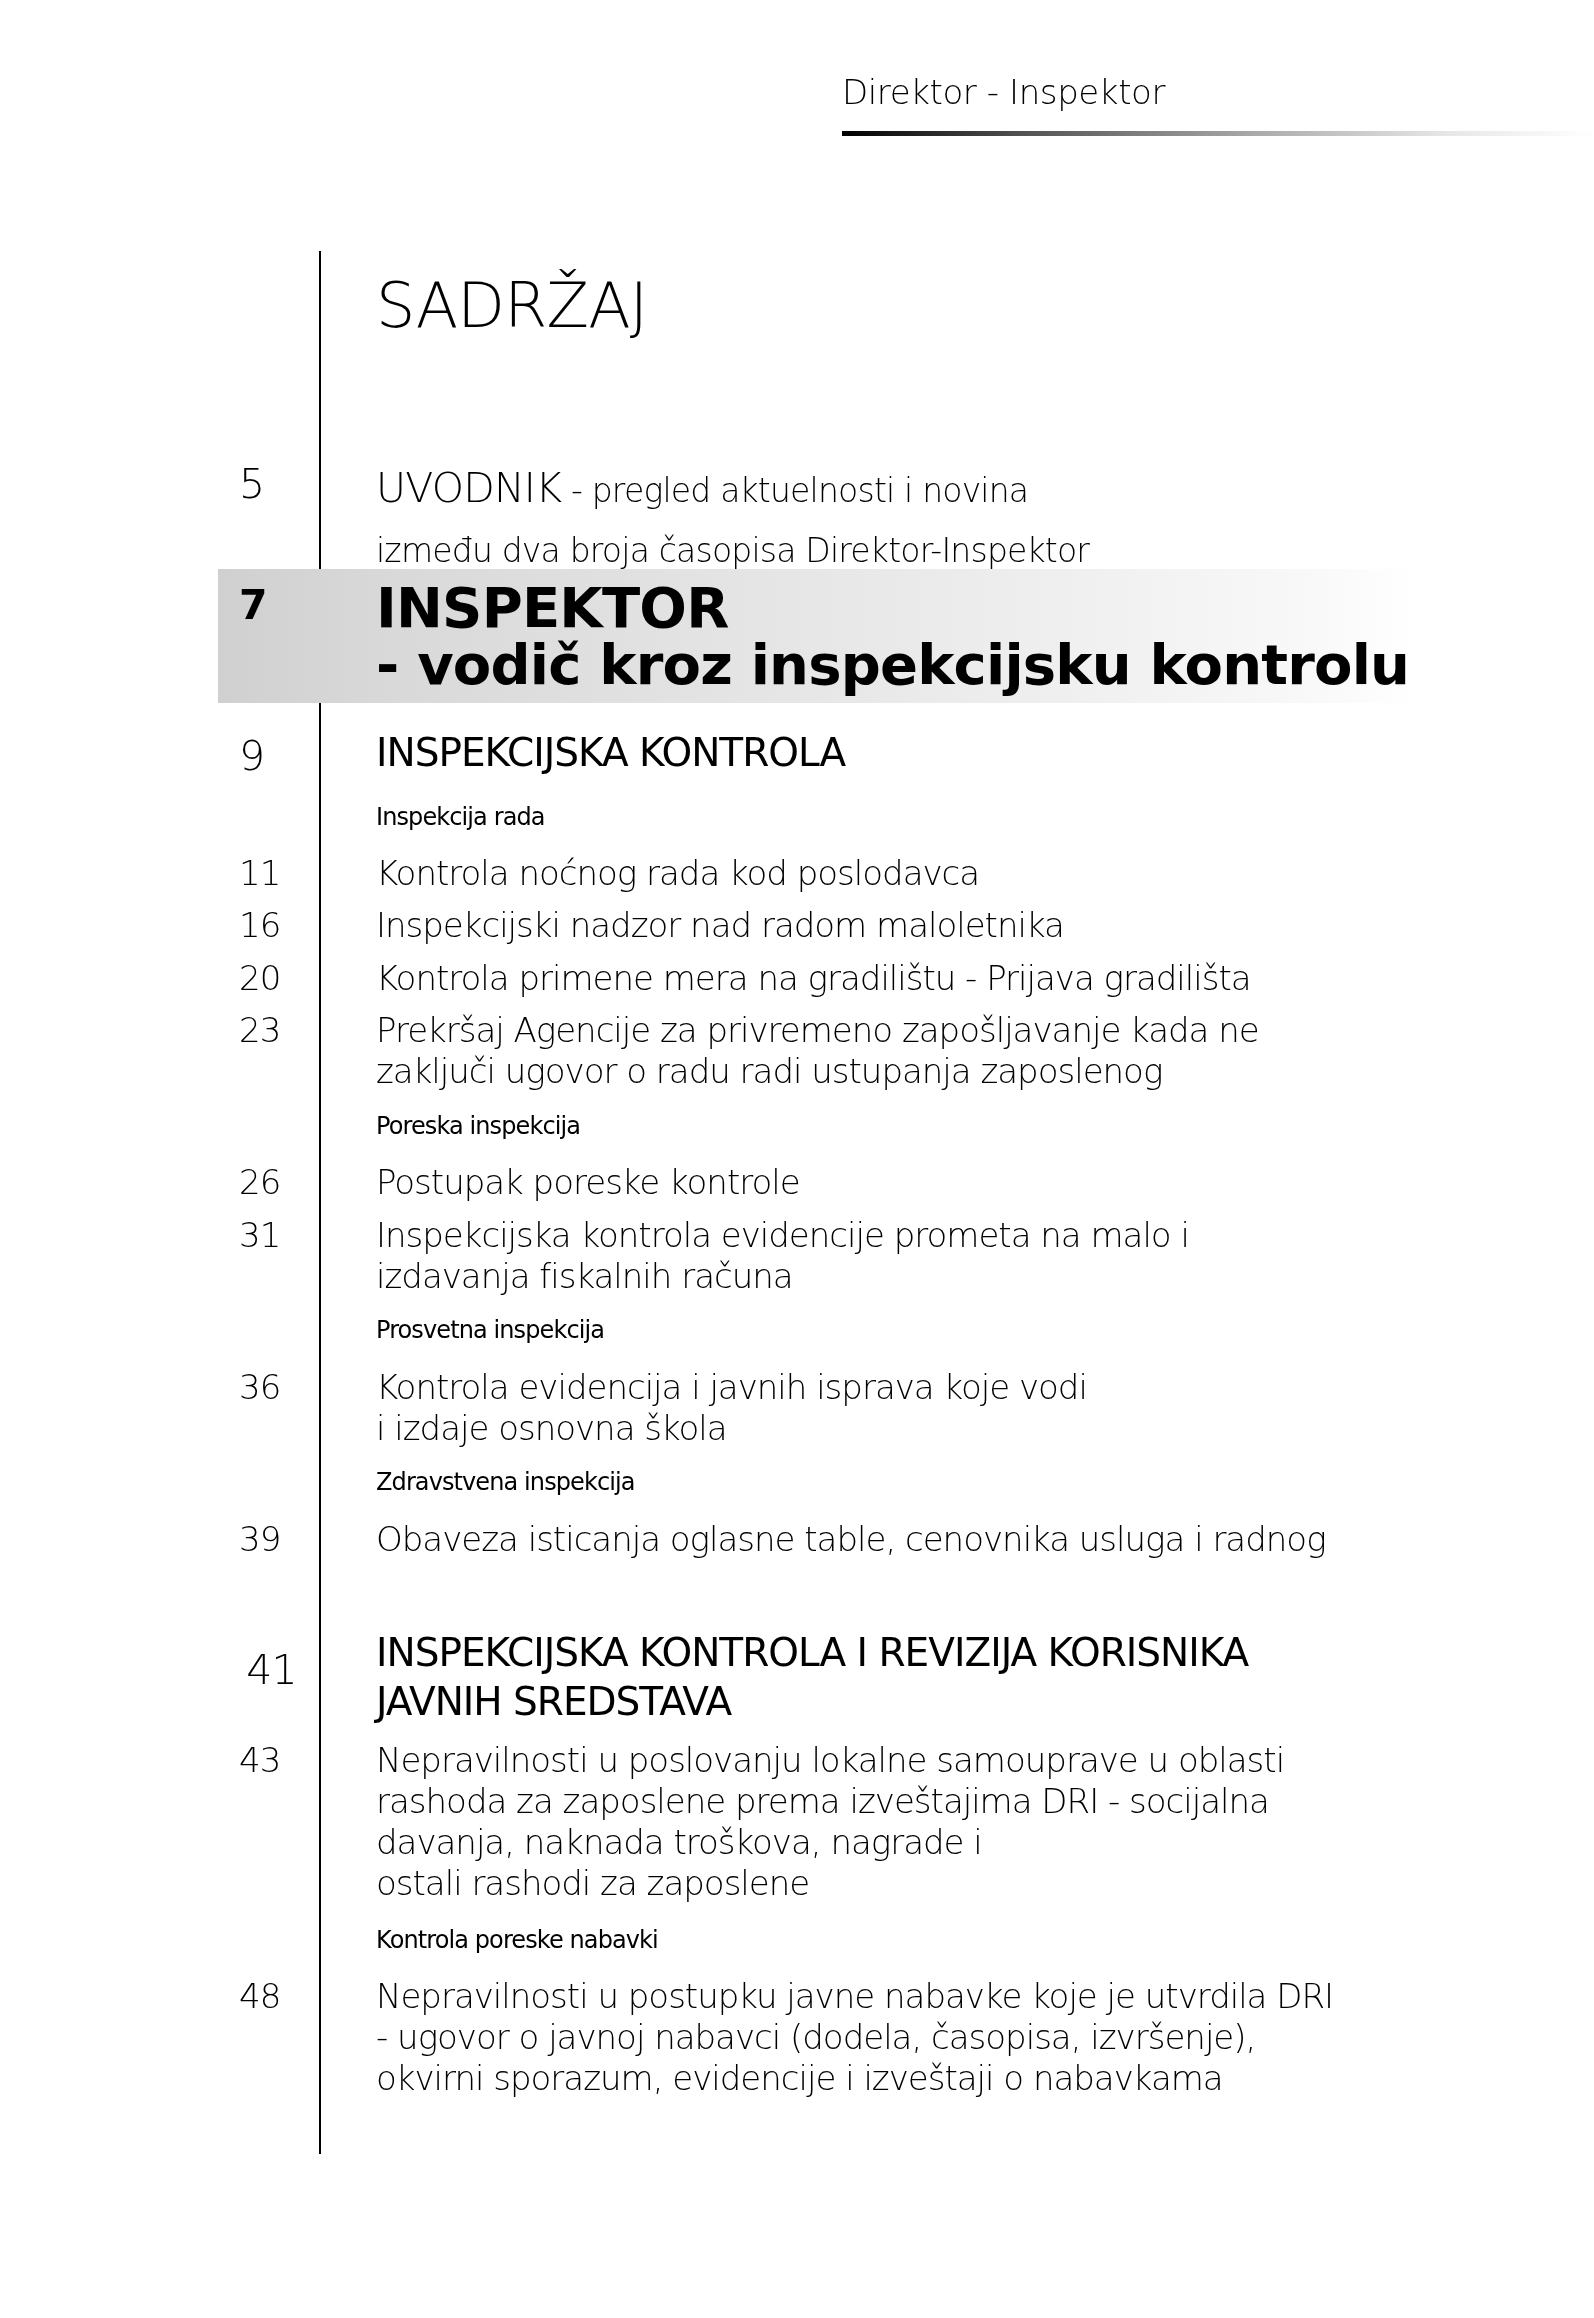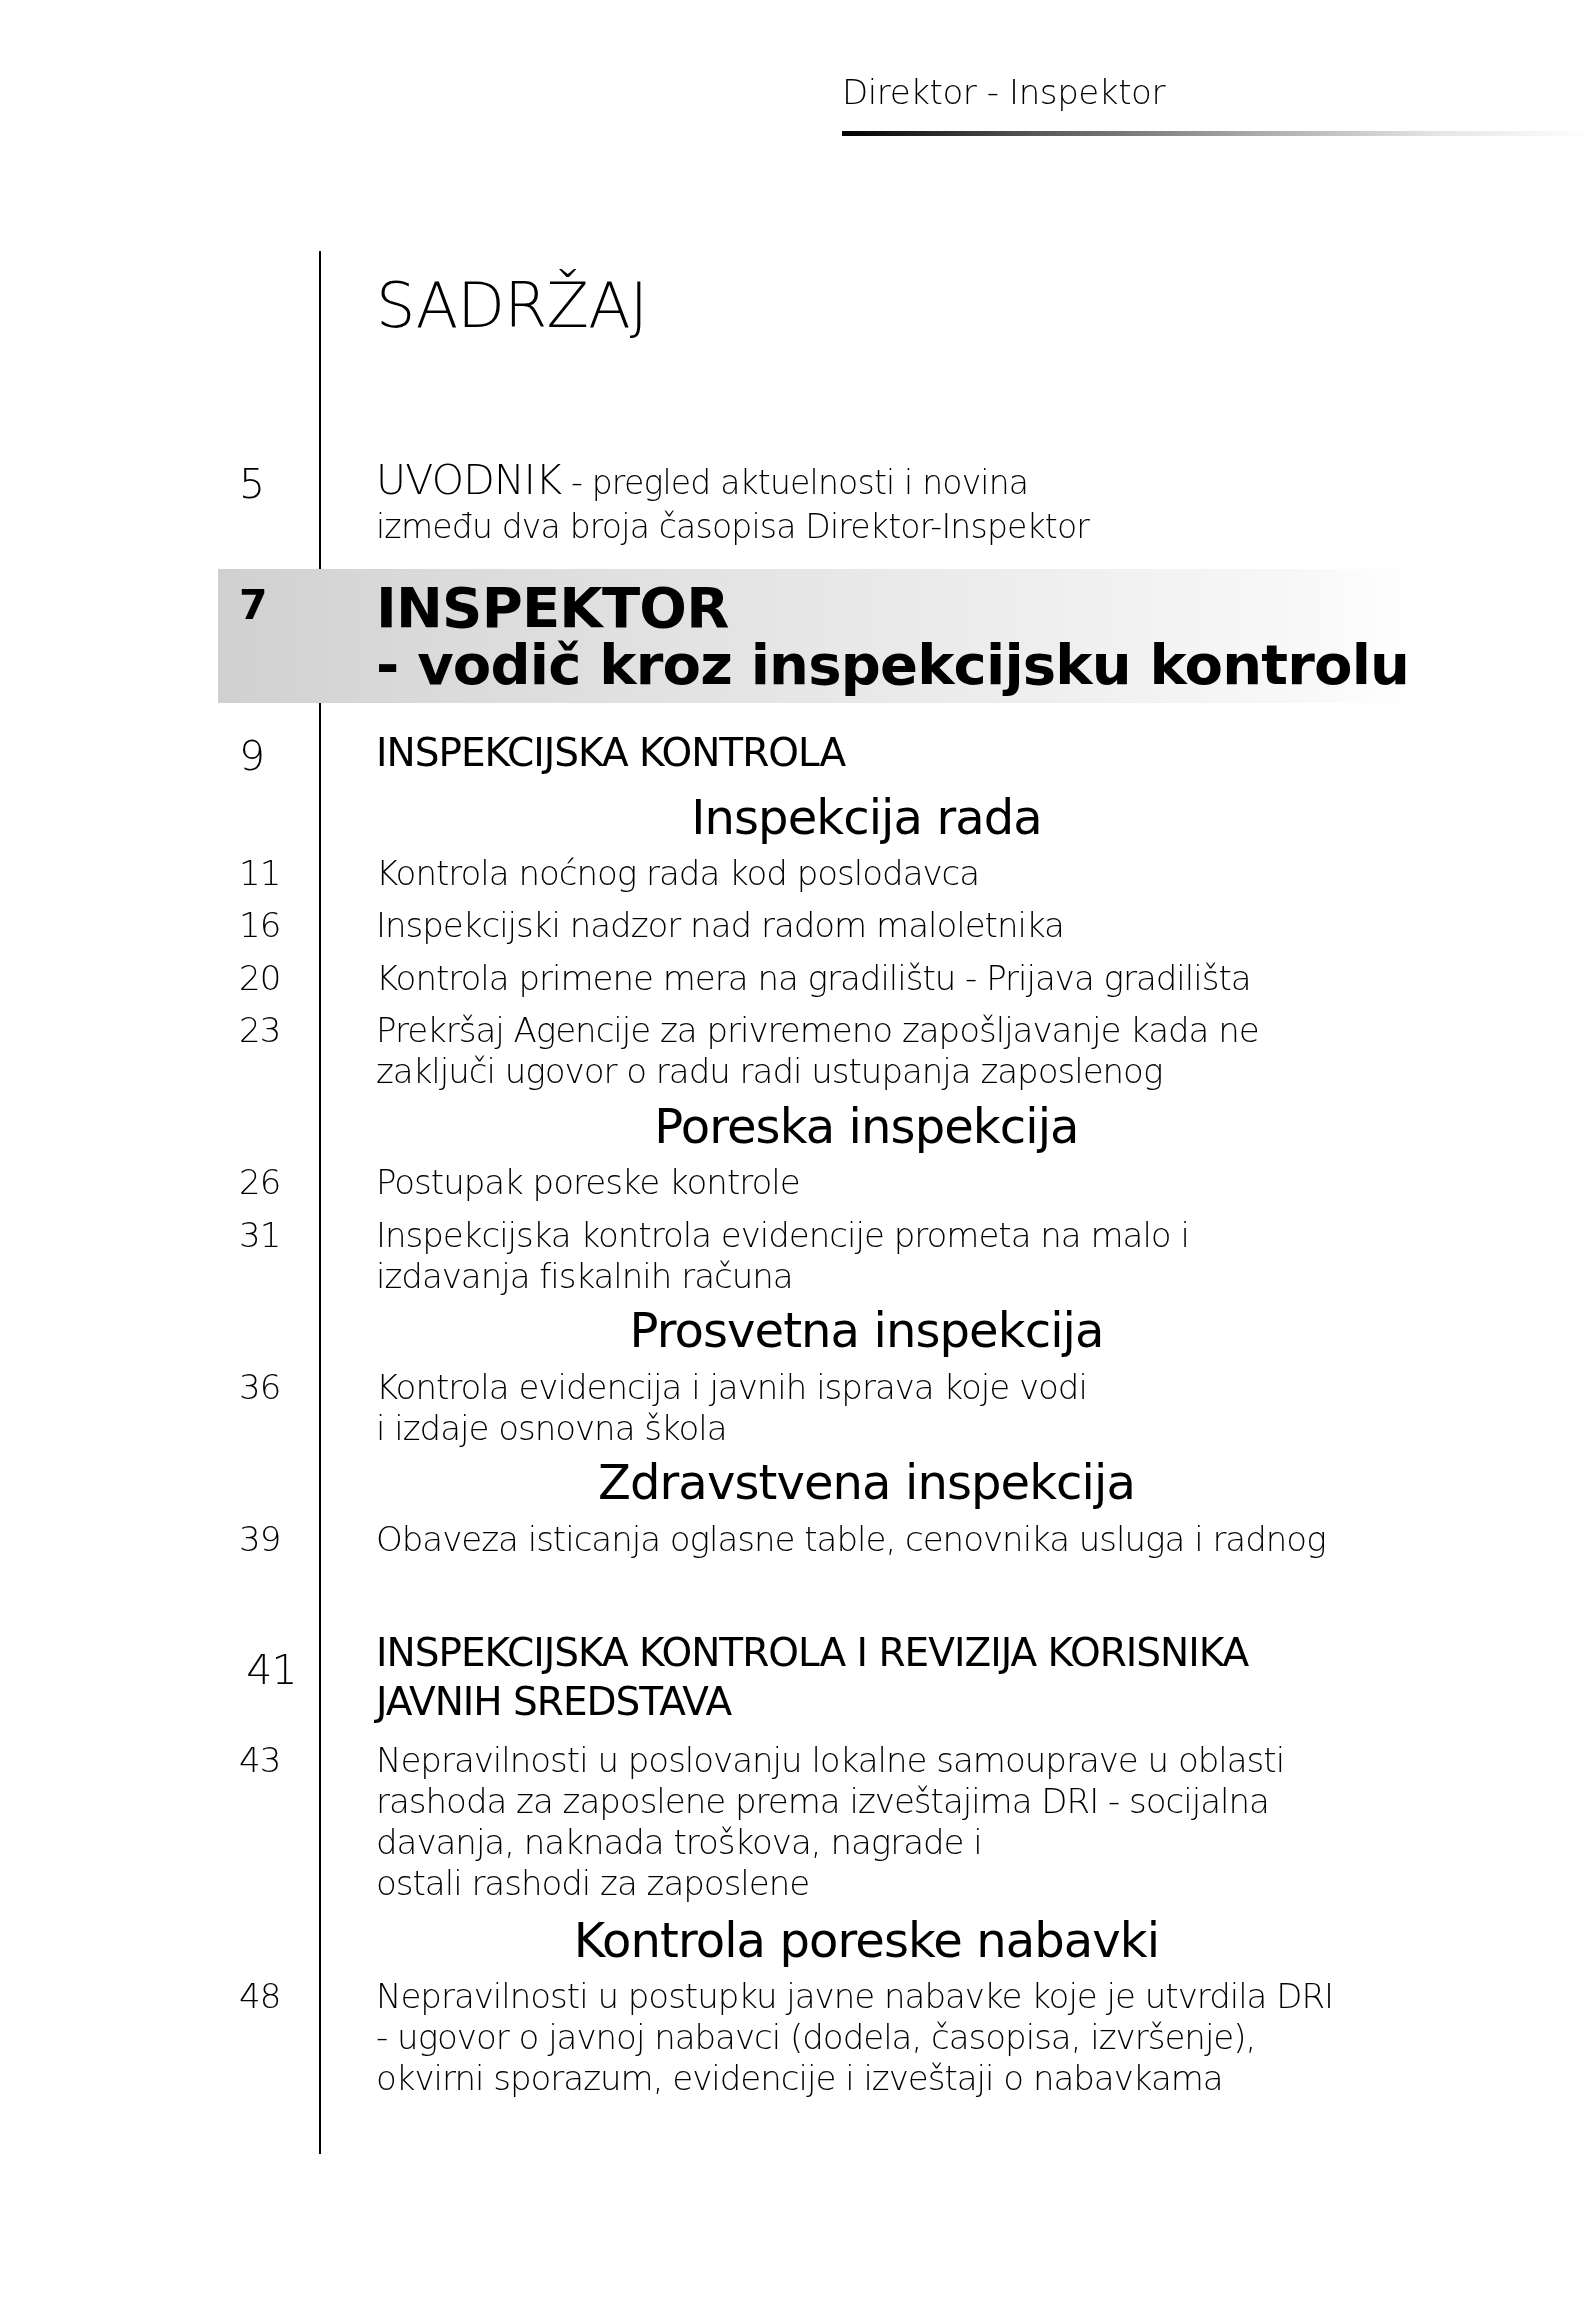--- a/index.html
+++ b/index.html
@@ -30,37 +30,37 @@
   .num {
     position: absolute; left: 239px; width: 65px; font-size: 34px; font-weight: 300; letter-spacing: -0.8px;
   }
   .num.big { font-size: 41px; }
   .num.bold { font-weight: bold; }
   .txt {
     position: absolute; left: 376px; width: 981px; font-size: 34px; line-height: 41px;
     font-weight: 300; letter-spacing: -1px;
   }
   .txt.cat { font-size: 38px; letter-spacing: -1px; font-weight: 400; }
-  .txt.sub { font-size: 48px; letter-spacing: -0.9px; font-weight: 400; text-align: center; }
+  .txt.sub { font-size: 24px; letter-spacing: -0.9px; font-weight: 400; }
   .txt.hl { font-size: 56px; line-height: 57px; font-weight: bold; letter-spacing: -0.8px; }
   .uv-small { font-size: 33px; letter-spacing: -0.8px; }
   .line { display: block; white-space: nowrap; }
 </style>
 </head>
 <body>
 
 <div class="header-title">Direktor - Inspektor</div>
 <div class="header-rule"></div>
 
 <div class="vline"></div>
 <div class="toc-title">SADRŽAJ</div>
 
 <div class="row" style="top:458px;">
   <span class="num big" style="top:1.6px;">5</span>
-  <div class="txt" style="font-size:41px; line-height:44px; letter-spacing:-0.8px;">
+  <div class="txt" style="font-size:41px; line-height:60px; letter-spacing:-0.8px;">
     <span class="line"><span>UVODNIK</span><span class="uv-small"> - pregled aktuelnosti i novina</span></span>
     <span class="line uv-small">između dva broja časopisa Direktor-Inspektor</span>
   </div>
 </div>
 
 <div class="band"></div>
 <div class="row" style="top:579px;">
   <span class="num big bold" style="top:1.6px;">7</span>
   <div class="txt hl">
     <span class="line">INSPEKTOR</span>

